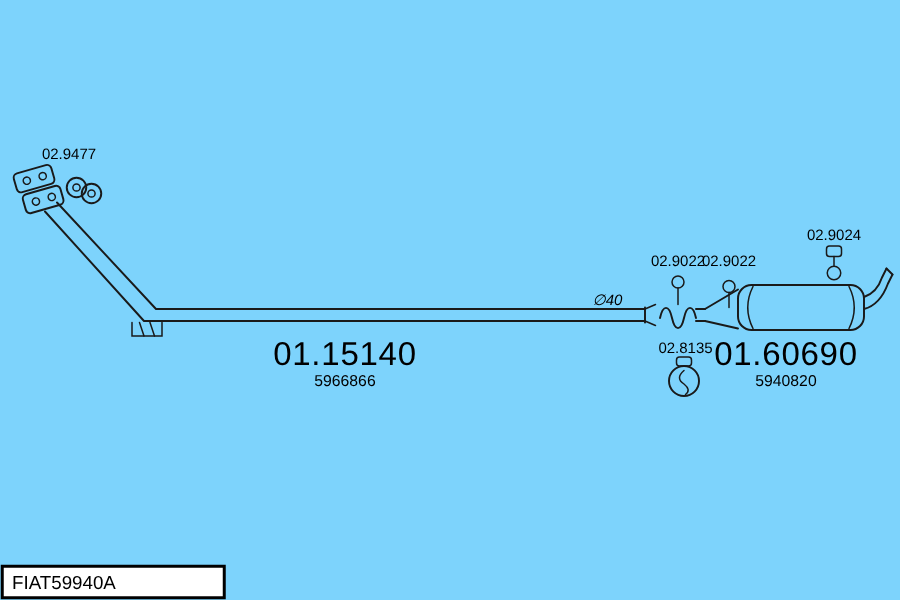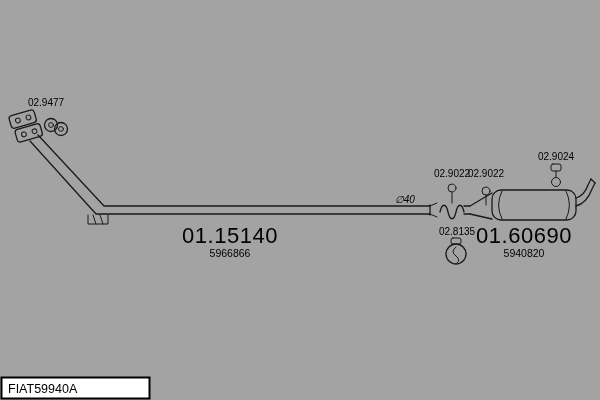--- a/index.html
+++ b/index.html
@@ -1,16 +1,16 @@
 <!DOCTYPE html>
 <html><head>
 <meta charset="utf-8">
 <style>
   html,body{margin:0;padding:0;background:#ffffff;}
-  .canvas{position:relative;width:600px;height:400px;background:#a3a3a3;overflow:hidden;
+  .canvas{position:relative;width:600px;height:400px;background:#7dd3fc;overflow:hidden;
           font-family:"Liberation Sans", sans-serif;}
   svg{display:block;}
   .ln{fill:none;stroke:#1a1a1a;stroke-width:1.3;stroke-linecap:round;stroke-linejoin:round;}
   .ln-thin{fill:none;stroke:#1a1a1a;stroke-width:1;stroke-linecap:round;}
   .code-sm{font-family:"Liberation Sans",sans-serif;font-size:10px;fill:#000;}
   .code-lg{font-family:"Liberation Sans",sans-serif;font-size:22px;fill:#000;font-weight:500;letter-spacing:0.5px;}
   .ref-sm{font-family:"Liberation Sans",sans-serif;font-size:10.5px;fill:#000;}
   .id-text{font-family:"Liberation Sans",sans-serif;font-size:12.5px;fill:#000;}
 </style>
 </head>

